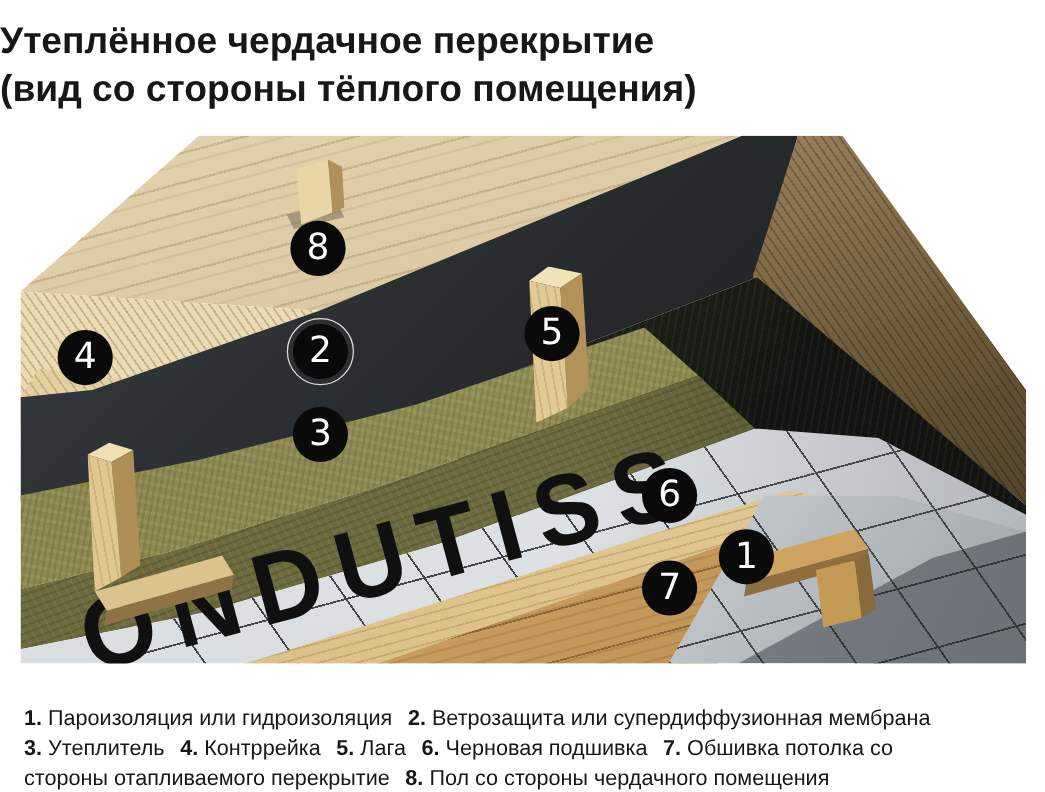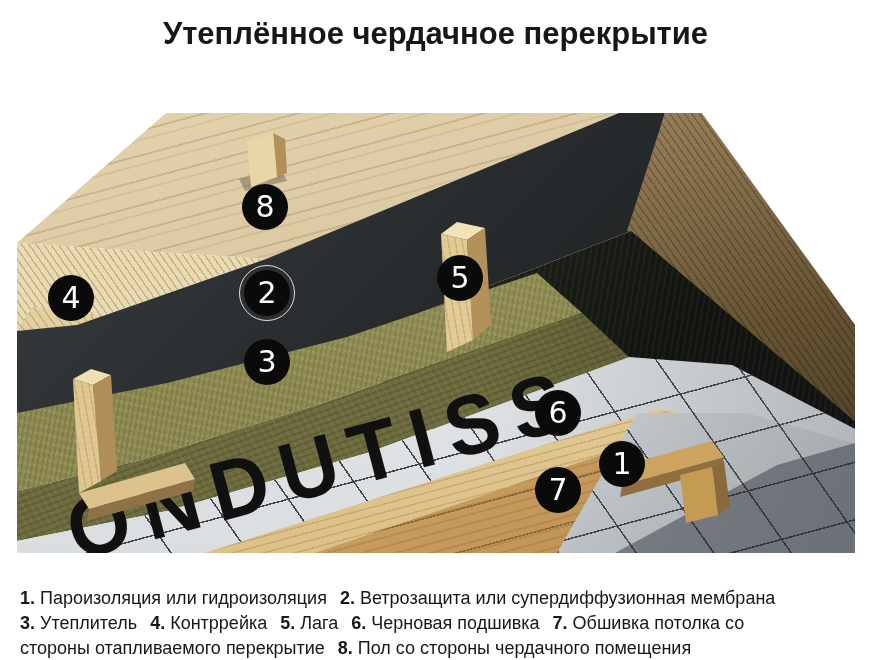--- a/index.html
+++ b/index.html
@@ -1,20 +1,20 @@
 <!DOCTYPE html>
 <html><head>
 <meta charset="utf-8">
 <style>
   html,body{margin:0;padding:0;background:#ffffff;}
   .page{position:relative;width:871px;height:660px;background:#ffffff;overflow:hidden;
         font-family:"Liberation Sans",sans-serif;color:#161616;}
 
   
-  .title{position:absolute;left:0;top:14px;width:871px;text-align:center;
+  .title{position:absolute;left:0;top:14px;width:871px;text-align:left;
          font-size:31px;line-height:40px;font-weight:700;color:#171717;}
 
   
   .scene{position:absolute;left:17px;top:113px;width:838px;height:440px;overflow:hidden;background:#fff;}
   .layer{position:absolute;inset:0;}
 
   .slab-surface{
     background:
       repeating-linear-gradient(165deg, rgba(146,116,68,.28) 0 2px, rgba(0,0,0,0) 2px 9px,
         rgba(146,116,68,.14) 9px 11px, rgba(0,0,0,0) 11px 24px),
@@ -150,20 +150,21 @@
   .leg-item{margin-right:13px;}
   .leg-num{font-weight:700;}
 </style>
 </head>
 <body>
 
 <div class="page">
 
   <div class="title">
     <div>Утеплённое чердачное перекрытие</div>
+    <div>(вид со стороны тёплого помещения)</div>
   </div>
 
   <div class="scene">
     <div class="layer slab-surface"></div>
     <div class="layer slab-endface"></div>
     <div class="layer batten4"></div>
     <div class="layer membrane-black"></div>
     <div class="layer edge-brown"></div>
     <div class="layer corner-white"></div>
     <div class="layer shadow-dark"></div>

